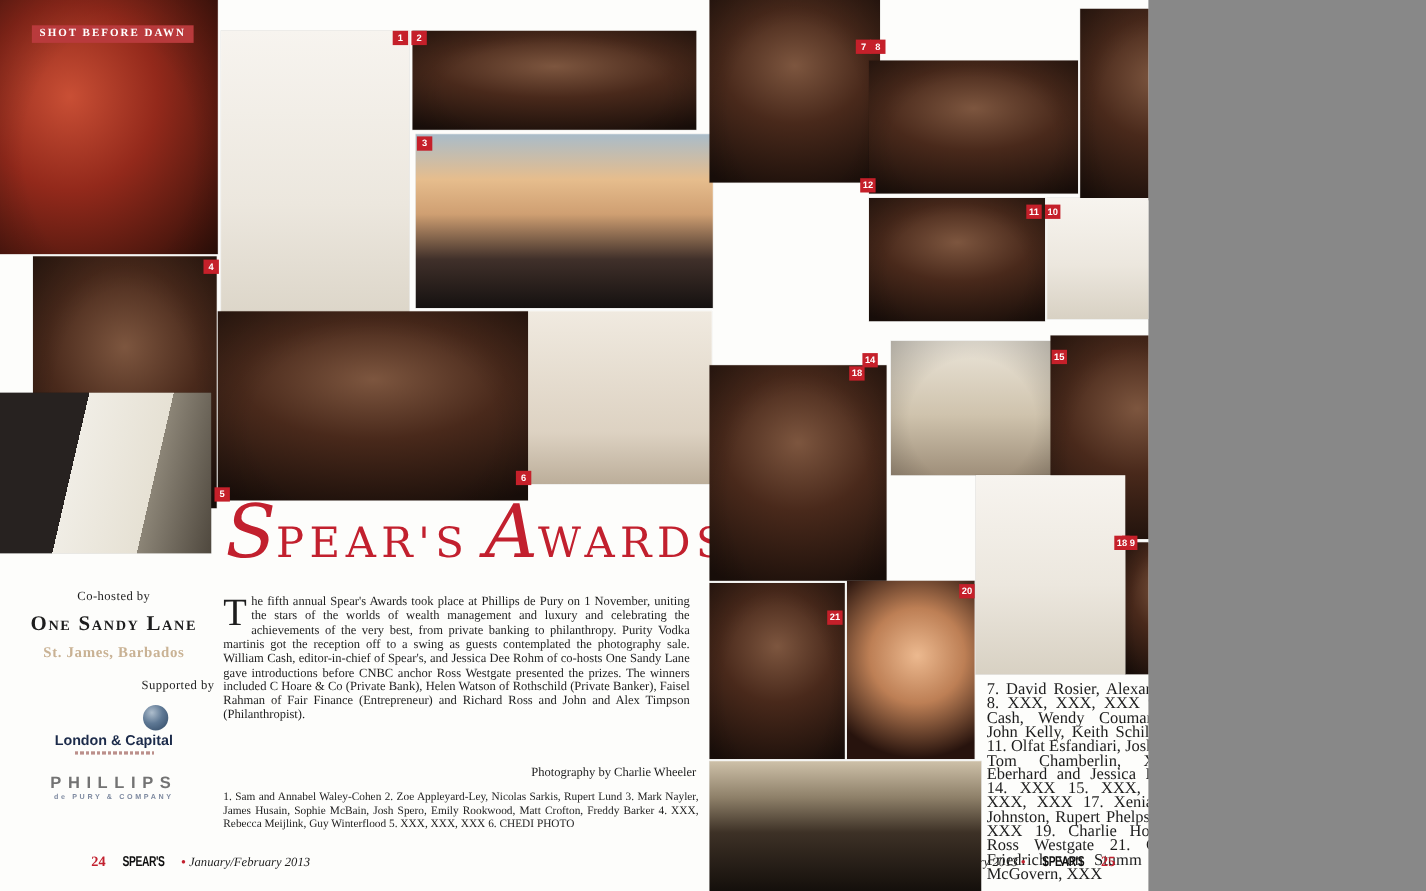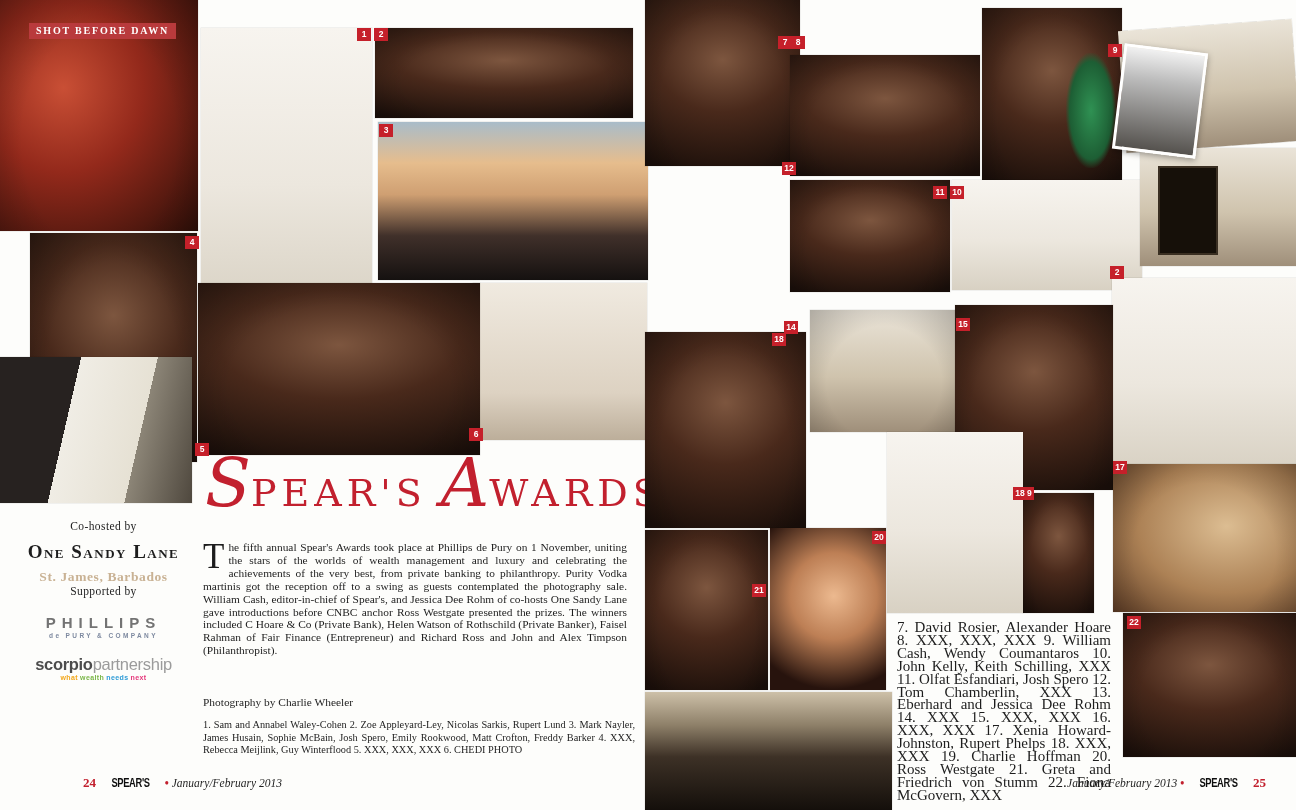--- a/index.html
+++ b/index.html
@@ -1,16 +1,16 @@
 <!DOCTYPE html>
 <html style="--accent-red: #c2202e; --tag-red: #c5202a; --banner-red: #b93a3c; --barbados-tan: #c9b294;"><head>
 <meta charset="utf-8">
 <style>
   html,body{margin:0;padding:0;background:#888;}
-  .spread{position:relative;width:1296px;height:810px;background:#fdfdfb;overflow:hidden;
+  .spread{position:relative;width:1044px;height:810px;background:#fdfdfb;overflow:hidden;
           font-family:"Liberation Serif",serif;color:#1d1d1d;}
   
   .photo{position:absolute;overflow:hidden;z-index:1;box-shadow:0 0 0 .5px rgba(0,0,0,.10);}
   .ph-dark{background:radial-gradient(ellipse 95% 70% at 50% 36%,#7d563f 0%,#49291b 45%,#1b0f0a 100%);}
   .ph-red{background:radial-gradient(ellipse at 32% 38%,#c94f35 0%,#93291b 42%,#2e0f08 100%);}
   .ph-light{background:linear-gradient(180deg,#f7f4ef 0%,#ece7de 55%,#d8d1c3 100%);}
   .ph-cream{background:linear-gradient(180deg,#f0eae0 0%,#ddd2c2 70%,#bcae9a 100%);}
   .ph-sunset{background:linear-gradient(180deg,#a9bcc9 0%,#e6bd8d 26%,#cf9f72 46%,#40302a 72%,#151110 100%);}
   .ph-gallery{background:linear-gradient(180deg,#eae4d8 0%,#cfc3ad 55%,#9f8f7a 100%);}
   .ph-bw{background:linear-gradient(180deg,#f1f1f1 0%,#bcbcbc 30%,#55524e 100%);border:3px solid #fff;box-shadow:0 2px 6px rgba(0,0,0,.35);}
@@ -30,29 +30,29 @@
   .banner{position:absolute;left:29px;top:23px;z-index:31;height:16px;padding:0 7px;background:var(--banner-red,#b93a3c);
        color:#fff;font:bold 10px/16px "Liberation Serif",serif;letter-spacing:1.8px;white-space:nowrap;}
   
   .title{position:absolute;left:205px;top:450px;width:445px;color:var(--accent-red,#c2202e);white-space:nowrap;}
   .title .ini{font:italic 400 67px/1 "DejaVu Serif",serif;}
   .title .rest{font:400 38px/1 "DejaVu Serif",serif;letter-spacing:5px;text-transform:uppercase;}
   .title .sp{display:inline-block;width:14px;}
   .body-text{position:absolute;left:203px;top:541px;width:424px;font-size:11.4px;line-height:12.9px;text-align:justify;}
   .dropcap{float:left;font-size:35px;line-height:.82;padding:2px 4px 0 0;}
   .promo{position:absolute;left:203px;top:658px;width:430px;font-style:italic;font-size:11.4px;line-height:13px;}
-  .credit{position:absolute;left:203px;top:696px;width:430px;font-size:11.4px;}
+  .credit{position:absolute;left:203px;top:696px;width:430px;font-size:11.4px;text-align:right;}
   .caps-left{position:absolute;left:203px;top:719px;width:432px;font-size:10.3px;line-height:12.6px;text-align:justify;}
   .caps-right{position:absolute;left:897px;top:621px;width:214px;font-size:15px;line-height:12.9px;text-align:justify;}
   
   .sidebar{position:absolute;left:12px;top:520px;width:183px;text-align:center;}
-  .side-label{font-size:11.5px;letter-spacing:.4px;}
+  .side-label{font-size:11.5px;letter-spacing:.4px;margin-top:16px;}
   .venue{margin-top:9px;font-size:19px;font-weight:700;font-variant:small-caps;letter-spacing:1.5px;}
   .locale{margin-top:6px;font-size:13.5px;letter-spacing:.6px;color:var(--barbados-tan,#c9b294);font-weight:700;}
-  .supported{}
+  .supported{text-align:right;}
   .lc{margin-top:12px;}
   .lc-globe{display:block;margin:0 auto 1px 118px;width:23px;height:23px;border-radius:50%;
       background:radial-gradient(circle at 35% 30%,#aebecd 0%,#5e7894 45%,#2e4662 100%);}
   .lc-name{font-family:"Liberation Sans",sans-serif;font-weight:700;font-size:13px;color:#1c2b4a;}
   .lc-tagline{margin:3px auto 0;width:72px;height:3px;
       background:repeating-linear-gradient(90deg,#bb8f8a 0 3px,rgba(0,0,0,0) 3px 5px);}
   .phillips{margin-top:17px;font-family:"Liberation Sans",sans-serif;}
   .ph-name{font-size:15px;font-weight:700;letter-spacing:6px;color:#737373;}
   .ph-sub{margin-top:1px;font-size:6.5px;letter-spacing:2.4px;color:#7e8aa0;font-weight:700;}
   .scorpio{margin-top:16px;font-family:"Liberation Sans",sans-serif;}
@@ -119,37 +119,36 @@
   <span class="tag" style="left:950px;top:186px">10</span>
   <span class="tag" style="left:782px;top:162px">12</span>
   <span class="tag" style="left:784px;top:321px">14</span>
   <span class="tag" style="left:772px;top:333px">18</span>
   <span class="tag" style="left:956px;top:318px">15</span>
   <span class="tag" style="left:1110px;top:266px">2</span>
   <span class="tag" style="left:1113px;top:461px">17</span>
   <span class="tag" style="left:1020px;top:487px">19</span>
   <span class="tag" style="left:1013px;top:487px">18</span>
   <span class="tag" style="left:872px;top:531px">20</span>
-  <span class="tag" style="left:752px;top:584px">21</span>
+  <span class="tag" style="left:752px;top:555px">21</span>
   <span class="tag" style="left:1127px;top:616px">22</span>
 
   <div class="sidebar">
     <div class="side-label">Co-hosted by</div>
     <div class="venue">One Sandy Lane</div>
     <div class="locale">St. James, Barbados</div>
     <div class="side-label supported">Supported by</div>
+    <div class="lc">
+      <span class="lc-globe"></span>
+      <div class="lc-name">London &amp; Capital</div>
+      <div class="lc-tagline"></div>
+    </div>
     <div class="phillips">
       <div class="ph-name">PHILLIPS</div>
       <div class="ph-sub">de PURY &amp; COMPANY</div>
-    </div>
-    <div class="scorpio">
-      <div><span class="sc-bold">scorpio</span><span class="sc-light">partnership</span></div>
-      <div class="sc-tagline">
-        <span style="color: rgb(242, 167, 27);">what</span><span style="color: rgb(122, 182, 72);">wealth</span><span style="color: rgb(46, 155, 214);">needs</span><span style="color: rgb(229, 54, 122);">next</span>
-      </div>
     </div>
   </div>
 
   <div class="title">
     <span class="ini">S</span><span class="rest">pear's</span><span class="sp"></span><span class="ini">A</span><span class="rest">wards</span>
   </div>
 
   <div class="body-text">
     <span class="dropcap">T</span><span>he fifth annual Spear's Awards took place at Phillips de Pury on 1 November, uniting the stars of the worlds of wealth management and luxury and celebrating the achievements of the very best, from private banking to philanthropy. Purity Vodka martinis got the reception off to a swing as guests contemplated the photography sale. William Cash, editor-in-chief of Spear's, and Jessica Dee Rohm of co-hosts One Sandy Lane gave introductions before CNBC anchor Ross Westgate presented the prizes. The winners included C Hoare &amp; Co (Private Bank), Helen Watson of Rothschild (Private Banker), Faisel Rahman of Fair Finance (Entrepreneur) and Richard Ross and John and Alex Timpson (Philanthropist).</span>
   </div>

